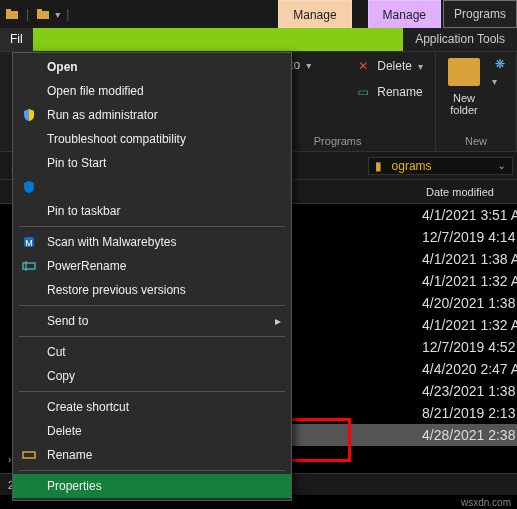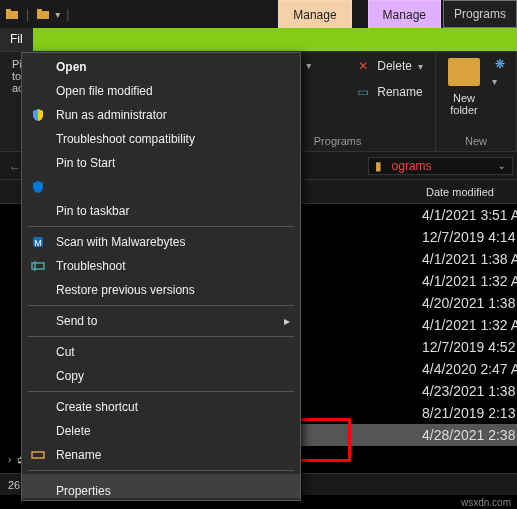--- a/index.html
+++ b/index.html
@@ -79,21 +79,21 @@
   .addressbar {
     height: 28px;
     background: #1a1a1a;
     display: flex;
     align-items: center;
     padding: 2px 4px;
     gap: 4px;
     border-bottom: 1px solid #333;
   }
   .nav-arrow { width: 22px; height: 22px; color: #888; display:flex; align-items:center; justify-content:center; }
-  .crumb { color: #ef4444; padding: 0 6px; }
+  .crumb { color: #eab308; padding: 0 6px; }
   .column-header {
     height: 24px;
     background: #1a1a1a;
     display: flex;
     align-items: center;
     padding-left: 32px;
     justify-content: flex-end;
     border-bottom: 1px solid #333;
   }
   .col-date { width: 95px; color: #ddd; font-size: 11px; padding-left: 4px;}
@@ -127,40 +127,40 @@
     border-top: 1px solid #333;
   }
   .watermark {
     position: absolute;
     bottom: 1px; right: 6px;
     font-size: 10px; color: #888;
   }
   
   .context-menu {
     position: absolute;
-    left: 21px;
+    left: 12px;
     top: 52px;
     width: 280px;
     background: #2b2b2b;
     border: 1px solid #555;
     box-shadow: 3px 3px 8px rgba(0,0,0,0.7);
     padding: 2px 0;
     z-index: 100;
   }
   .ctx-item {
     height: 24px;
     display: flex;
     align-items: center;
     padding: 0 30px 0 34px;
     color: #eee;
     font-size: 12px;
     position: relative;
     cursor: default;
   }
-  .ctx-item.hover { background: #404040; align-items: flex-end; }
+  .ctx-item.hover { background: #15803d; }
   .ctx-item .ctx-icon {
     position: absolute;
     left: 8px;
     width: 16px; height: 16px;
     display: flex; align-items: center; justify-content: center;
   }
   .ctx-item .ctx-arrow {
     position: absolute;
     right: 10px;
     color: #ccc;
@@ -206,20 +206,21 @@
     <span class="chev">▾</span>
     <span class="qat-sep">|</span>
   </div>
   <div class="manage-tab manage1">Manage</div>
   <div class="manage-tab manage2">Manage</div>
   <div class="prog-menu">Programs</div>
 </div>
 
 <div class="tabbar">
   <div class="file-tab">Fil</div>
+  <div class="apptools-tab">Application Tools</div>
 </div>
 
 <div class="ribbon">
   <div class="ribbon-group" style="width:34px; align-items:flex-start;">
     <div class="ribbon-left-pin">
       <div>Pin to t</div>
       <div>ac</div>
     </div>
   </div>
   <div style="flex:1"></div>
@@ -399,21 +400,21 @@
       </span>
       <span>Scan with Malwarebytes</span>
     </div>
     <div class="ctx-item">
       <span class="ctx-icon">
         <svg width="14" height="14">
           <rect x="1" y="4" width="12" height="6" fill="none" stroke="#4aa" stroke-width="1.5"></rect>
           <line x1="4" y1="2" x2="4" y2="12" stroke="#4aa" stroke-width="1.5"></line>
         </svg>
       </span>
-      <span>Troubleshoot</span>
+      <span>PowerRename</span>
     </div>
     <div class="ctx-item">
       <span>Restore previous versions</span>
     </div>
     <div class="ctx-sep"></div>
     <div class="ctx-item">
       <span>Send to</span>
       <span class="ctx-arrow">▸</span>
     </div>
     <div class="ctx-sep"></div>

